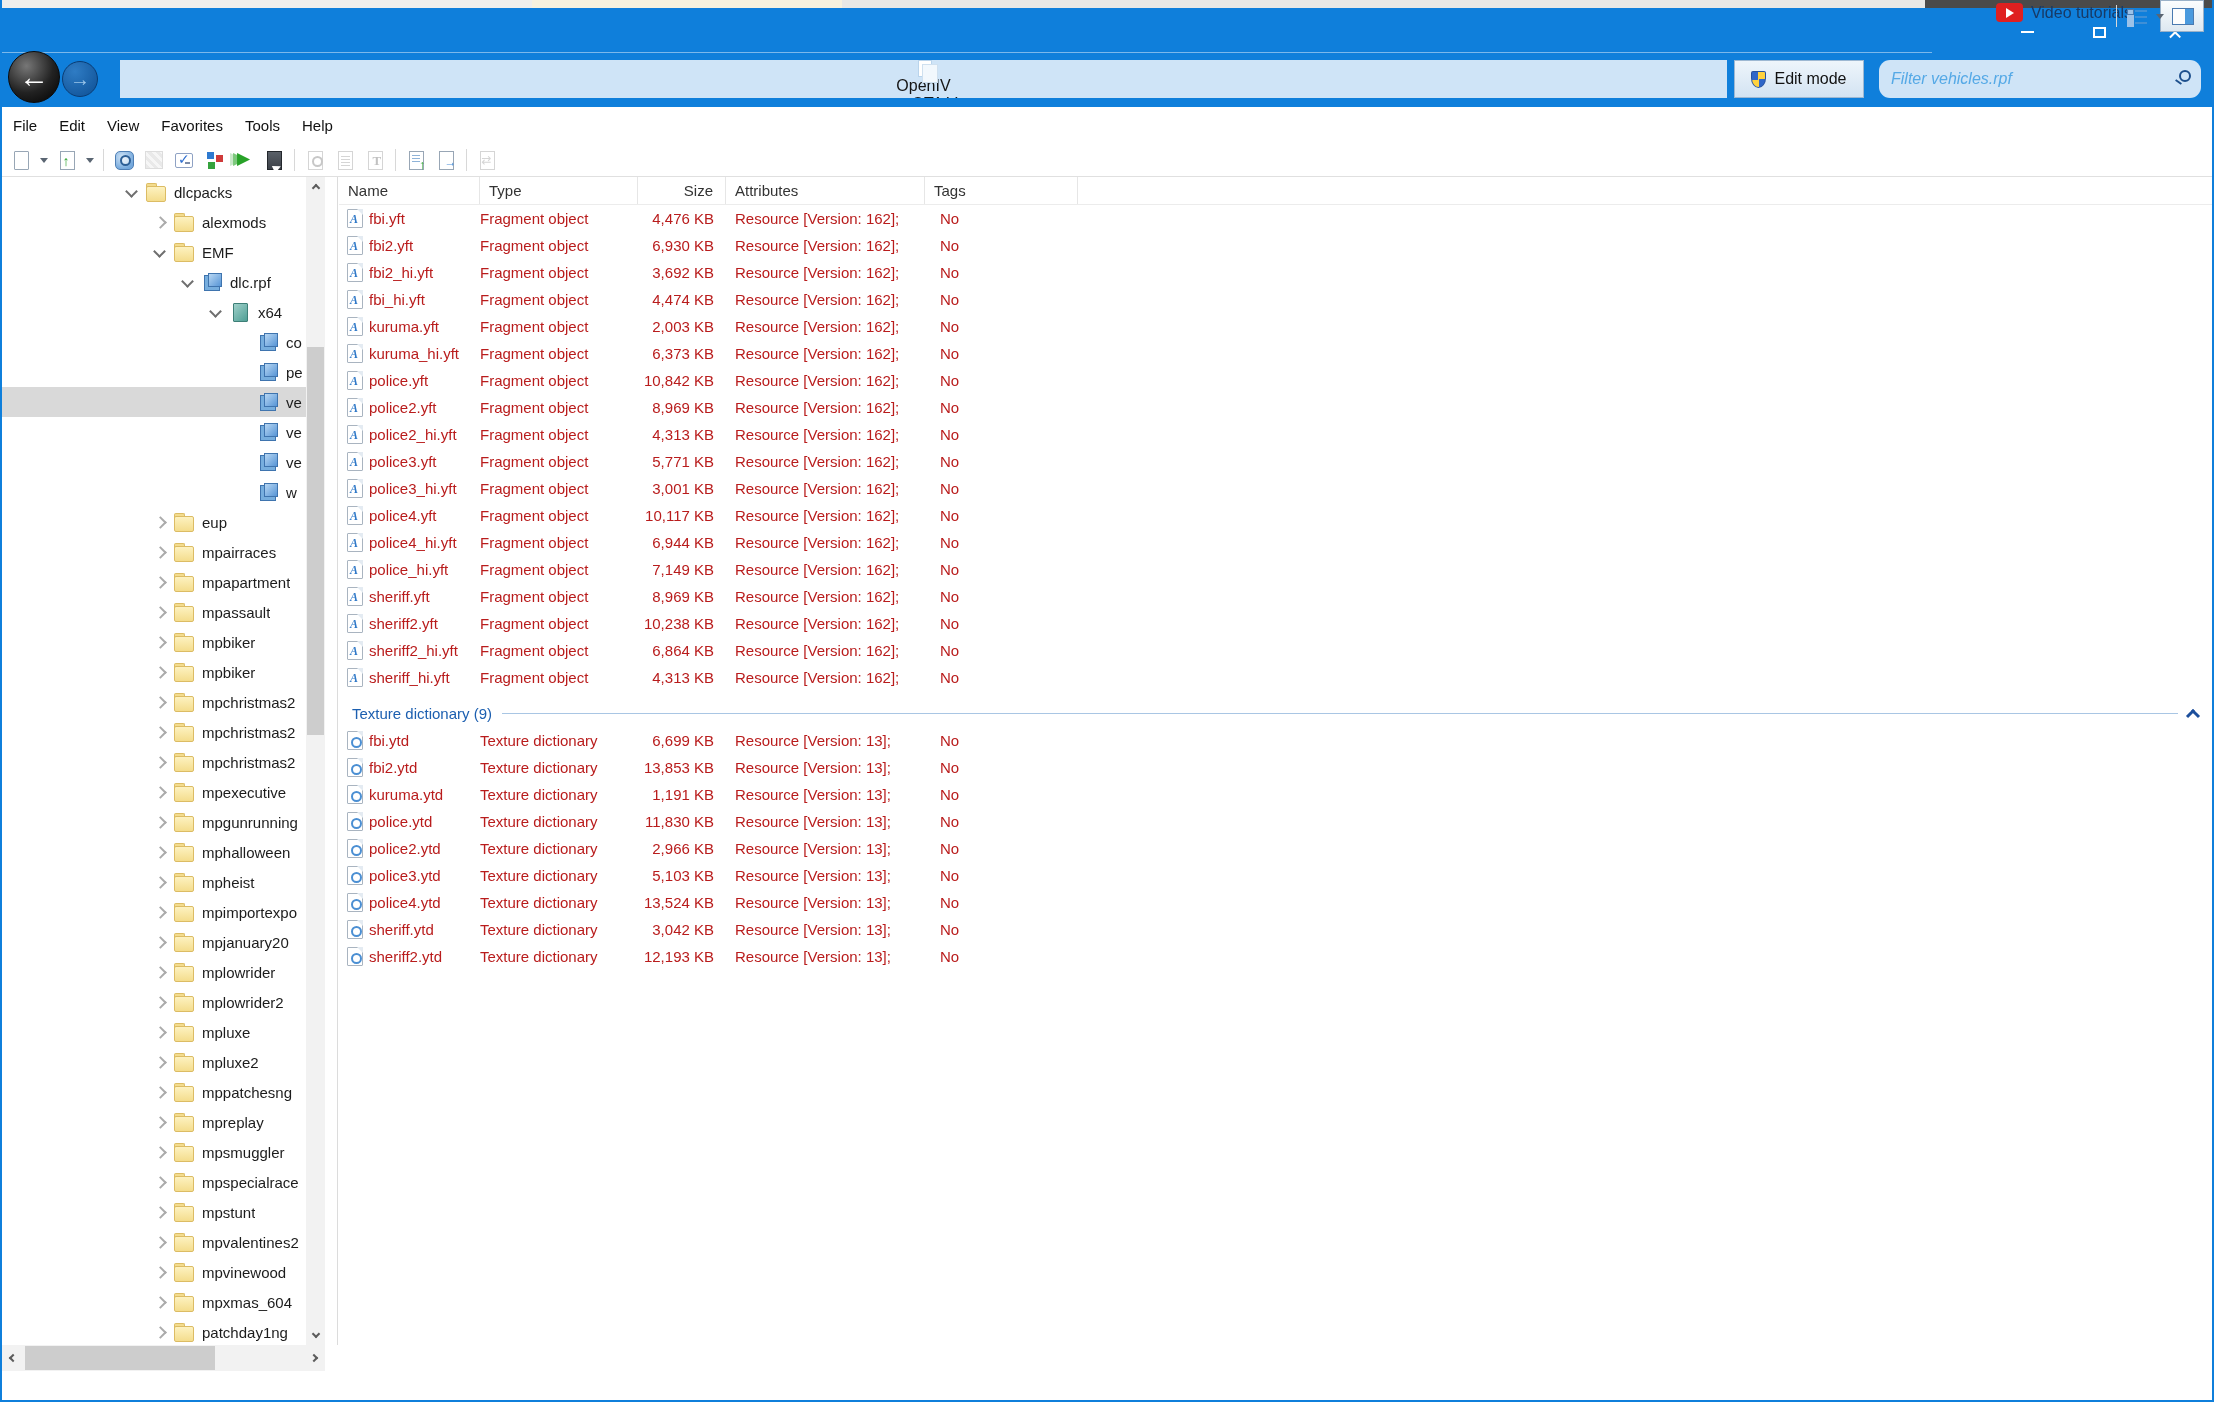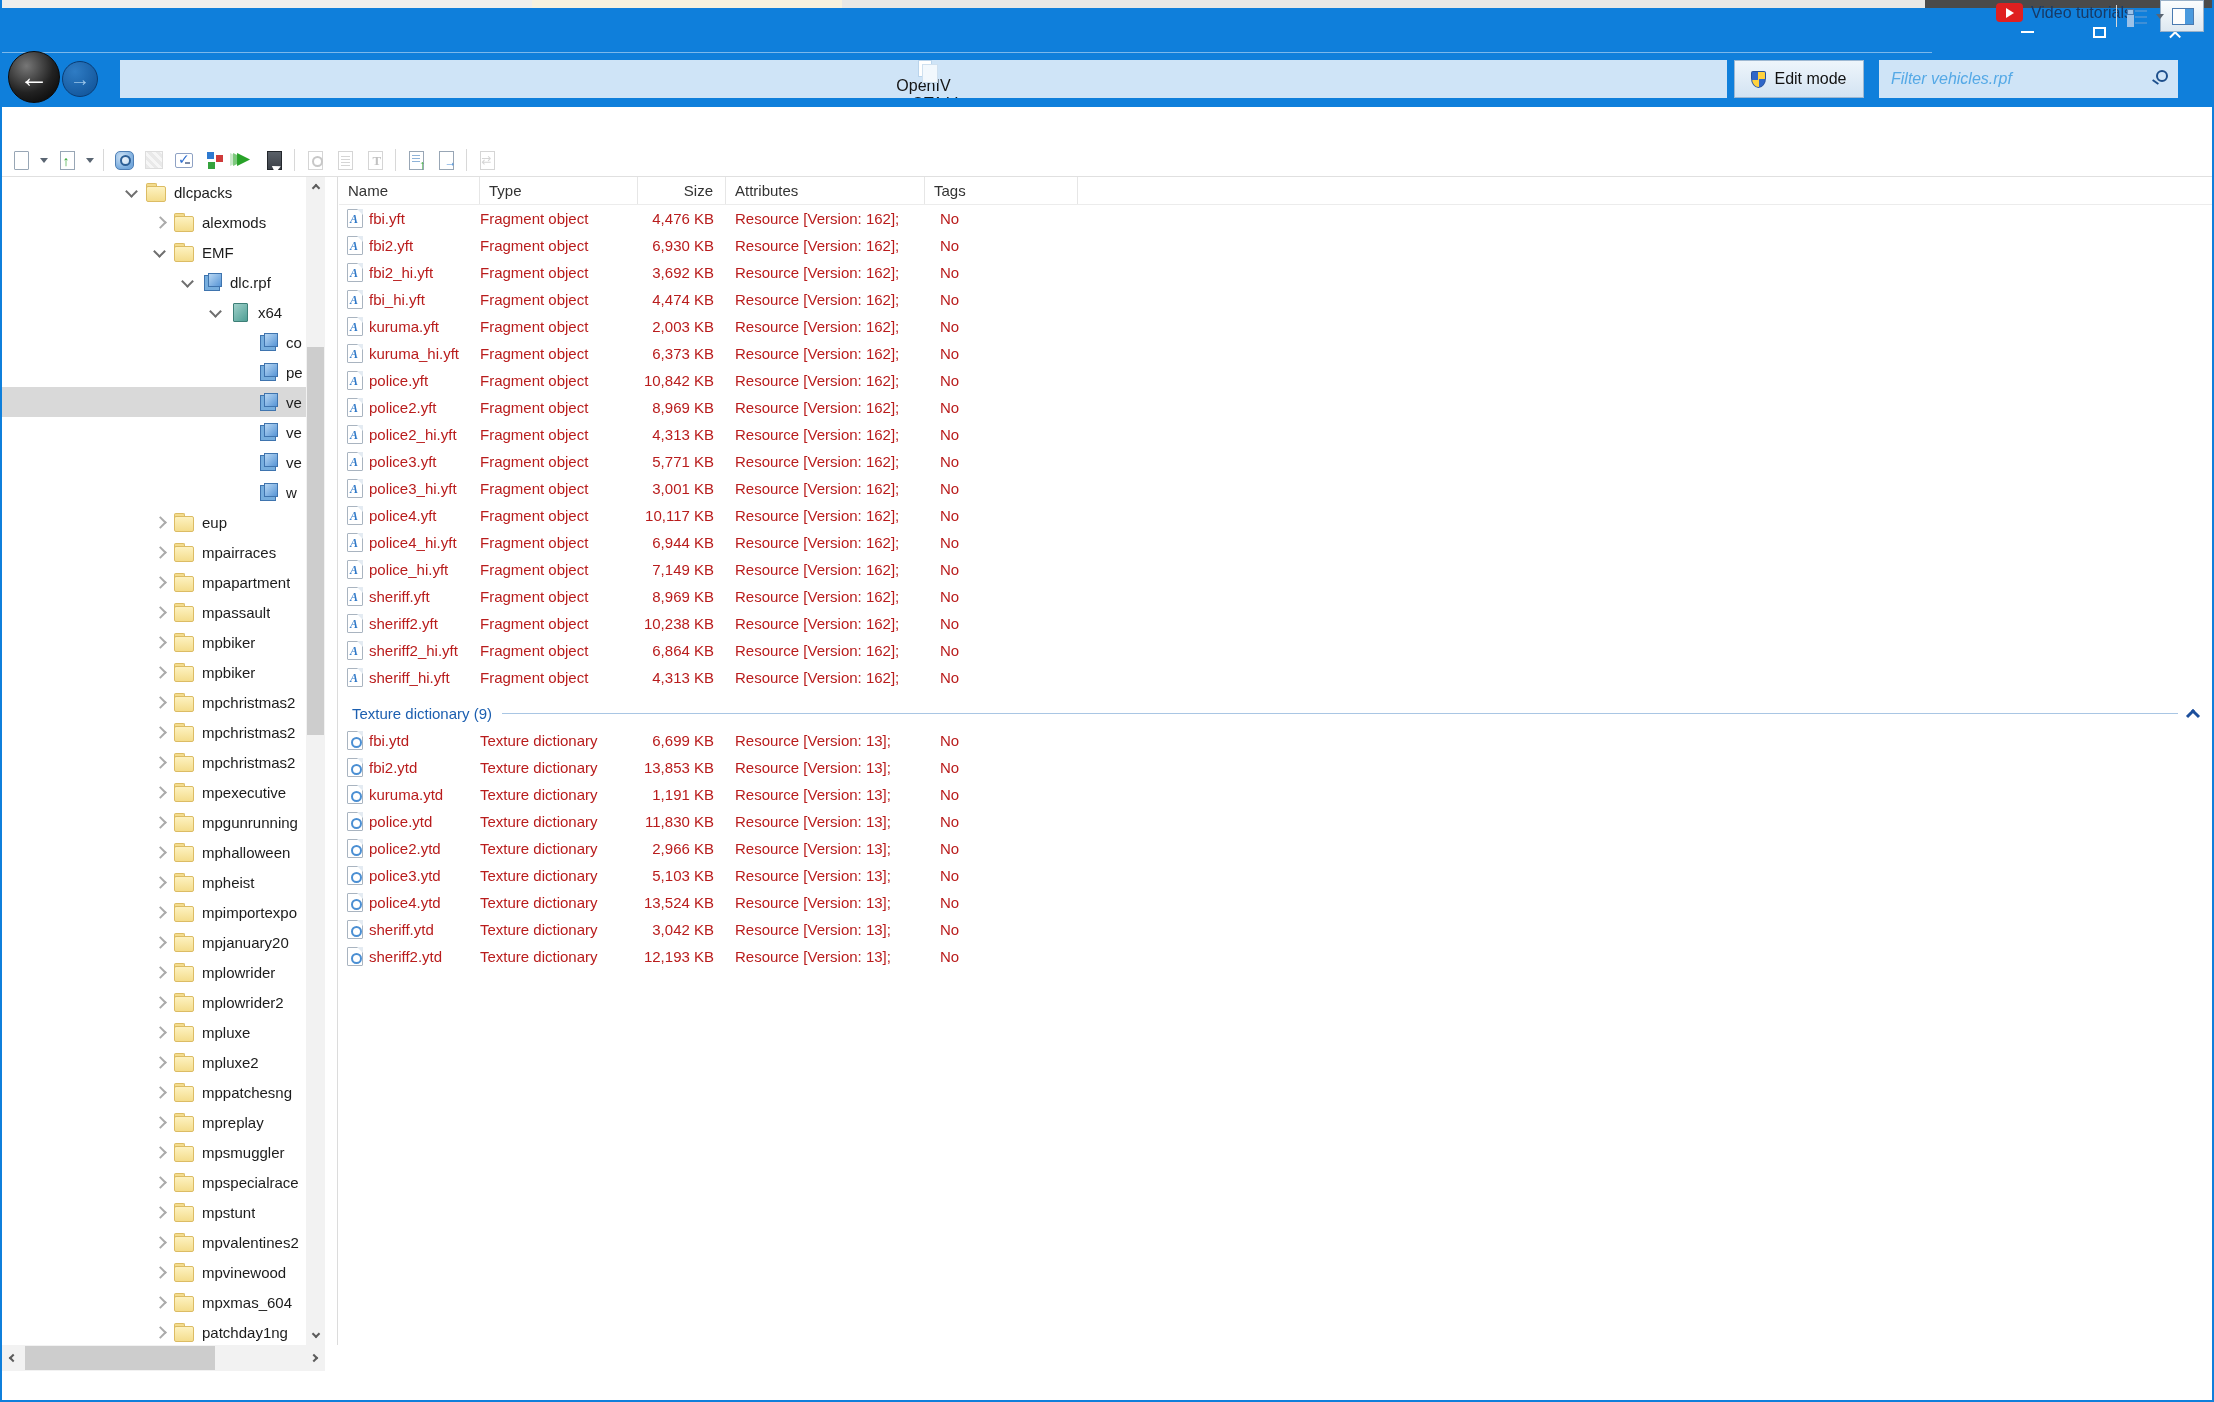--- a/index.html
+++ b/index.html
@@ -24,21 +24,21 @@
   #navbar{position:absolute;left:0;top:53px;width:100%;height:54px;background:#0f7fdb;}
   #back-btn{position:absolute;left:6px;top:-2px;width:52px;height:52px;border-radius:50%;background:radial-gradient(circle at 35% 28%,#777 0%,#222 55%,#000 100%);border:1px solid #0a0a0a;display:flex;align-items:center;justify-content:center;color:#fff;font-size:30px;font-weight:bold;z-index:3;}
   #fwd-btn{position:absolute;left:60px;top:8px;width:36px;height:36px;border-radius:50%;background:radial-gradient(circle at 35% 28%,#2f7cc4,#0d4f94);border:1px solid #0a3c73;display:flex;align-items:center;justify-content:center;color:#9cc6ea;font-size:20px;font-weight:bold;z-index:2;}
   #crumbs{position:absolute;left:118px;top:7px;width:1607px;height:38px;background:#cfe4f7;display:flex;align-items:center;overflow:hidden;flex-direction:column;}
   .pages-icon{position:relative;width:14px;height:17px;background:#fff;border:1px solid #b9d4ec;margin:0 10px 0 12px;flex:none;}
   .pages-icon::before{content:"";position:absolute;left:3px;top:3px;width:14px;height:17px;background:#f2f8fd;border:1px solid #cfe0ef;}
   .crumb{padding:0 9px;font-size:16px;color:#151515;white-space:nowrap;cursor:default;}
   .crumb + .crumb::before{content:"›";color:#444;margin-right:17px;font-size:15px;}
   #edit-mode-btn{position:absolute;left:1732px;top:7px;width:130px;height:38px;background:linear-gradient(#eef5fb,#d3e3f2);border:1px solid #9db8d2;display:flex;align-items:center;justify-content:center;gap:8px;font-size:16px;color:#111;}
   .shield-icon{width:15px;height:17px;background:conic-gradient(#ffd23e 0 25%,#2f66c8 0 50%,#ffd23e 0 75%,#2f66c8 0);border:1px solid #26519e;border-radius:2px 2px 50% 50%/2px 2px 58% 58%;}
-  #filter-box{position:absolute;left:1877px;top:7px;width:299px;height:38px;background:#cfe4f7;}
+  #filter-box{position:absolute;left:1877px;top:7px;width:322px;height:38px;background:#cfe4f7;border-radius:11px;}
   #filter-input{position:absolute;left:0;top:0;width:100%;height:100%;background:transparent;border:none;outline:none;padding:0 36px 0 12px;font-family:"Liberation Sans","DejaVu Sans",sans-serif;font-size:16px;color:#1d4f8c;}
   #filter-input::placeholder{color:#55a9e6;font-style:italic;opacity:1;}
   .mag-icon{position:absolute;right:10px;top:10px;width:12px;height:12px;border:2px solid #1d4f8c;border-radius:50%;}
   .mag-icon::after{content:"";position:absolute;left:-6px;top:9px;width:7px;height:2px;background:#1d4f8c;transform:rotate(35deg);}
 
   
   #menubar{position:absolute;left:0;top:107px;width:100%;height:37px;background:#fff;display:flex;align-items:center;}
   .menu-item{padding:0 11px;font-size:15px;color:#111;}
   #video-tutorials{position:absolute;right:80px;top:3px;display:flex;align-items:center;gap:8px;font-size:16px;color:#173a66;}
   .yt-icon{position:relative;width:27px;height:19px;background:#df2020;border-radius:4px;}
@@ -193,20 +193,29 @@
     <div id="edit-mode-btn">
       <span class="shield-icon"></span>
       <span>Edit mode</span>
     </div>
     <div id="filter-box">
       <input id="filter-input" type="text" placeholder="Filter vehicles.rpf" style="">
       <span class="mag-icon"></span>
     </div>
   </div>
 
+  <div id="menubar">
+
+  <span class="menu-item">File</span>
+      <span class="menu-item">Edit</span>
+      <span class="menu-item">View</span>
+      <span class="menu-item">Favorites</span>
+      <span class="menu-item">Tools</span>
+      <span class="menu-item">Help</span>
+    </div>
   <div id="video-tutorials">
     <span class="yt-icon"></span>
     <span>Video tutorials</span>
   </div>
   <div id="window-mode-btn">
     <span class="winmode-glyph"></span>
   </div>
 
   <div id="toolbar">
 

